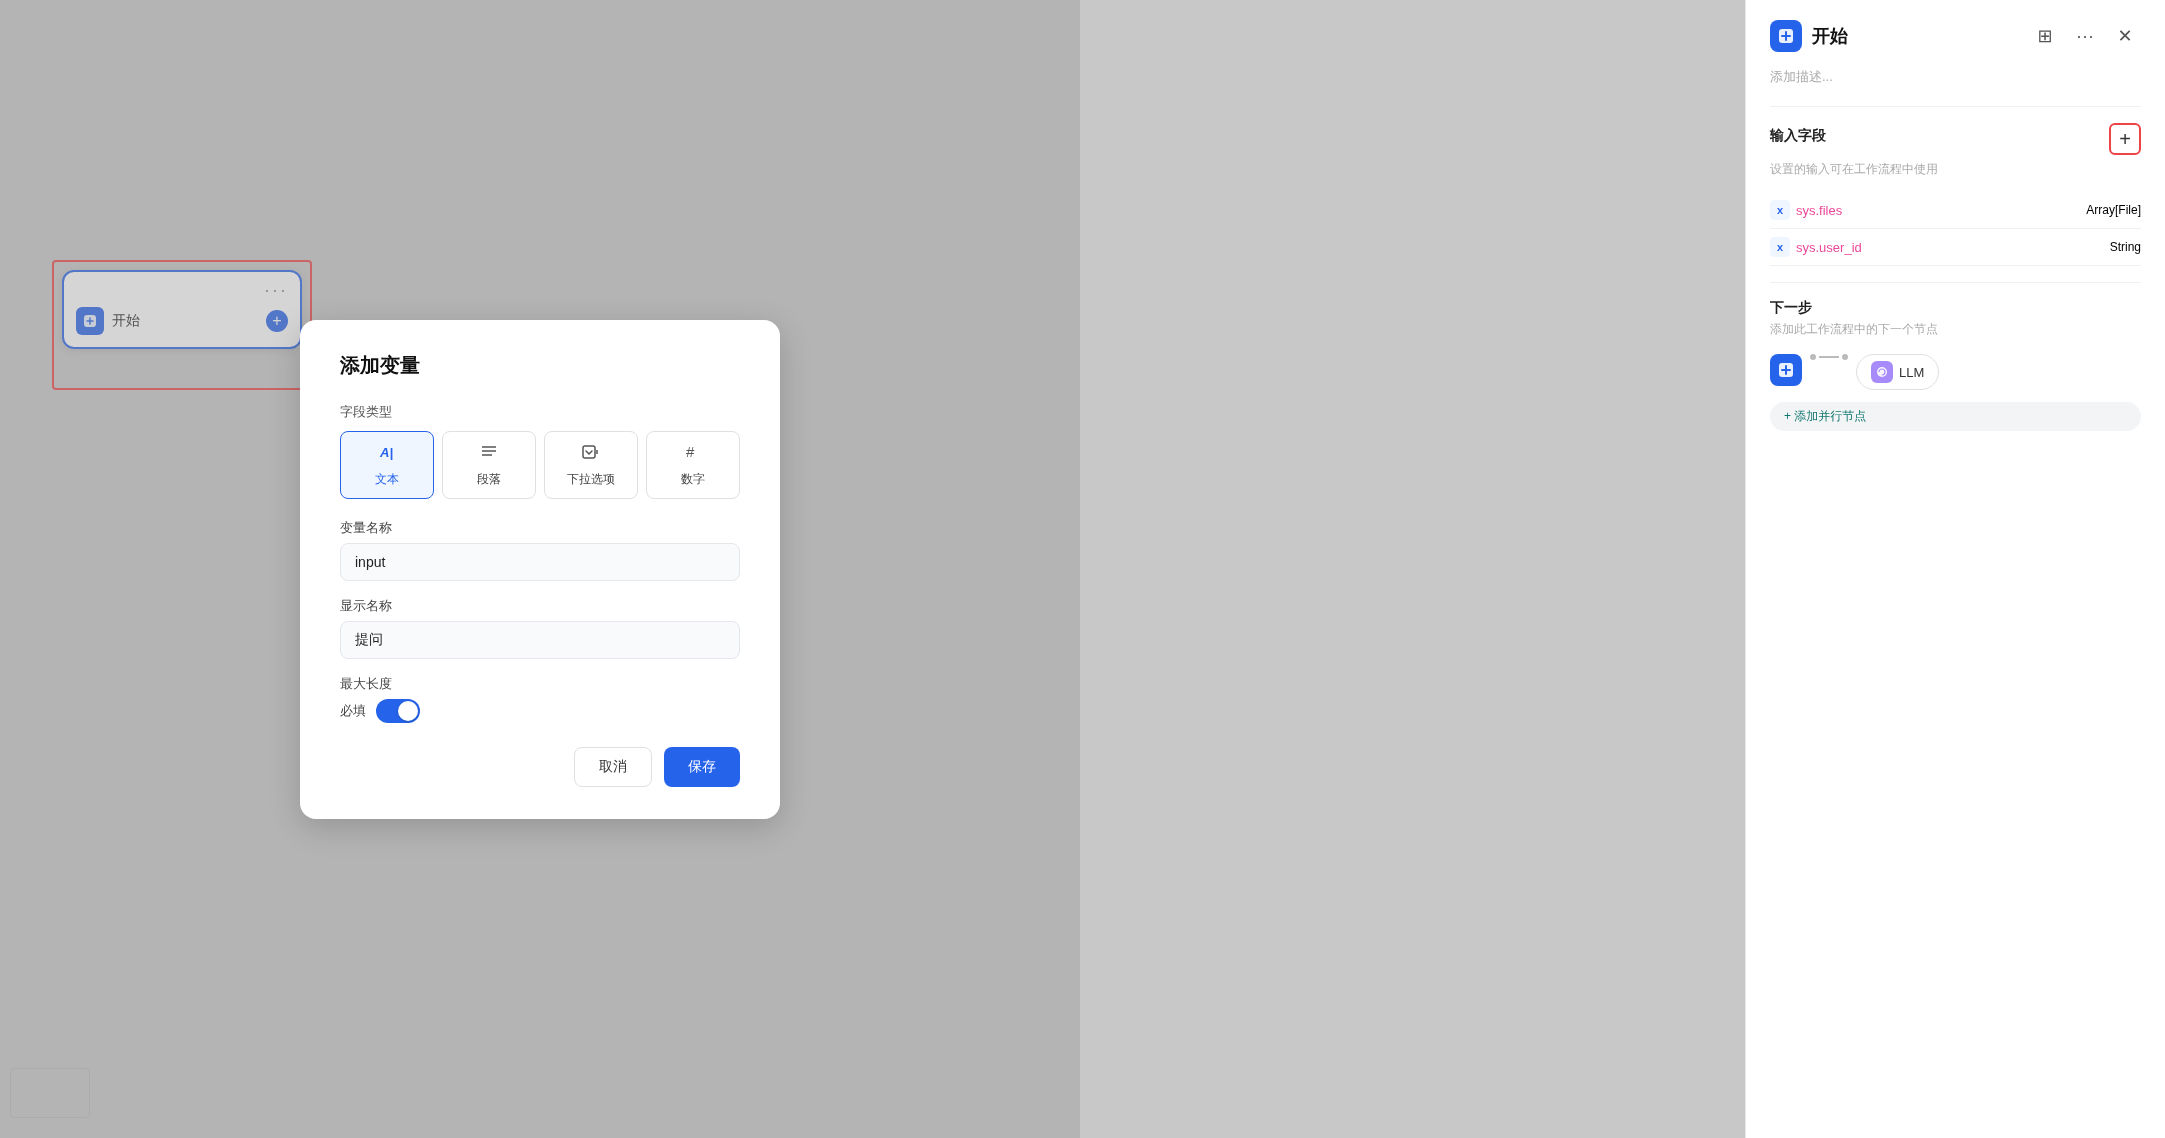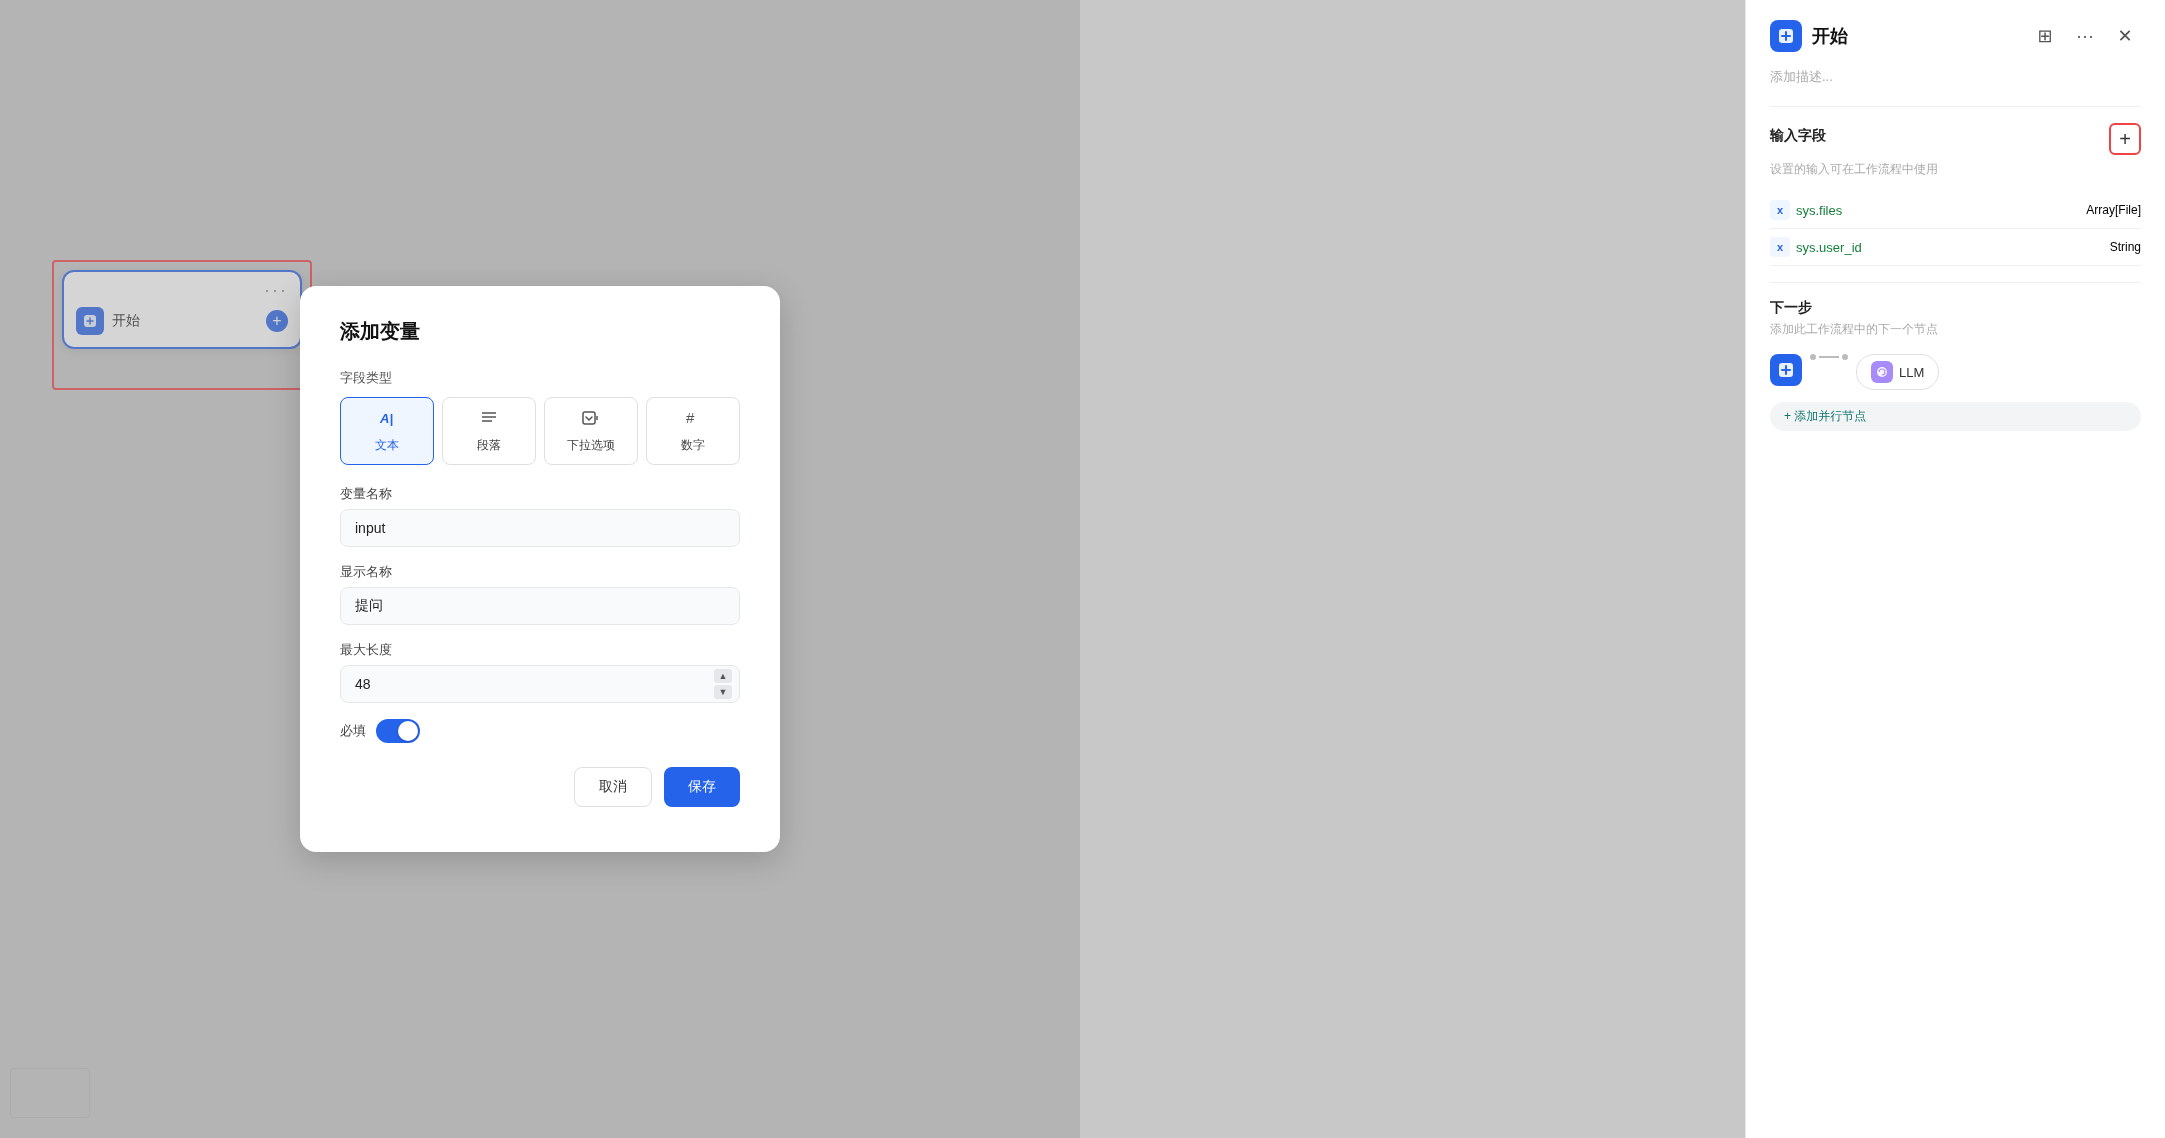--- a/index.html
+++ b/index.html
@@ -135,21 +135,21 @@
       display: flex;
       align-items: center;
       justify-content: center;
       z-index: 10;
     }
 
     
     .modal {
       background: white;
       border-radius: 16px;
-      padding: 32px 40px 45px 40px;
+      padding: 32px 40px 32px 40px;
       width: 480px;
       box-shadow: 0 8px 32px rgba(0,0,0,0.18);
       position: relative;
     }
     .modal-title {
       font-size: 20px;
       font-weight: 600;
       color: #111;
       margin-bottom: 24px;
     }
@@ -398,21 +398,21 @@
       border-radius: 4px;
       display: flex;
       align-items: center;
       justify-content: center;
       font-size: 11px;
       color: #2563eb;
       font-weight: 700;
     }
     .field-name {
       font-size: 13px;
-      color: #15803d;
+      color: #ec4899;
     }
     .field-type-text {
       font-size: 12px;
       color: #000000;
     }
     .next-step-section { margin-top: 16px; }
     .next-step-title {
       font-size: 14px;
       font-weight: 600;
       color: #222;
@@ -572,27 +572,20 @@
       
       <div class="field-label">变量名称</div>
       <input class="field-input" type="text" value="input" style="">
 
       
       <div class="field-label">显示名称</div>
       <input class="field-input" type="text" value="提问" style="">
 
       
       <div class="field-label">最大长度</div>
-      <div class="number-input-wrap">
-        <input class="number-input" type="number" value="48" style="">
-        <div class="number-arrows">
-          <button class="arrow-btn">▲</button>
-          <button class="arrow-btn">▼</button>
-        </div>
-      </div>
 
       
       <div class="toggle-row">
         <span class="toggle-label">必填</span>
         <div class="toggle">
           <div class="toggle-knob"></div>
         </div>
       </div>
 
       

